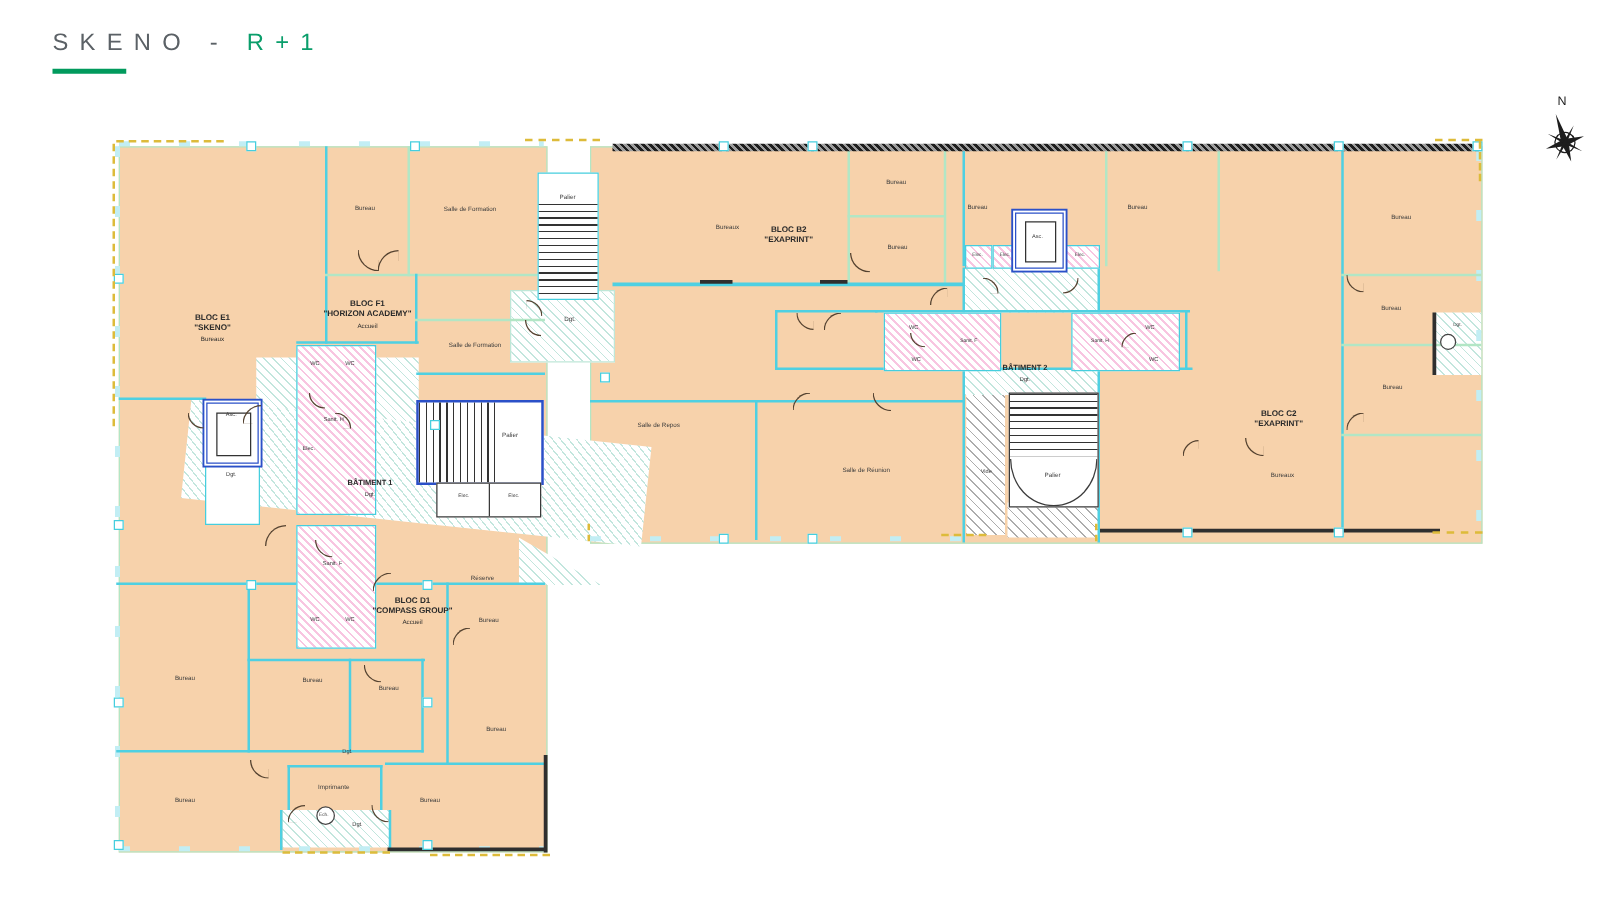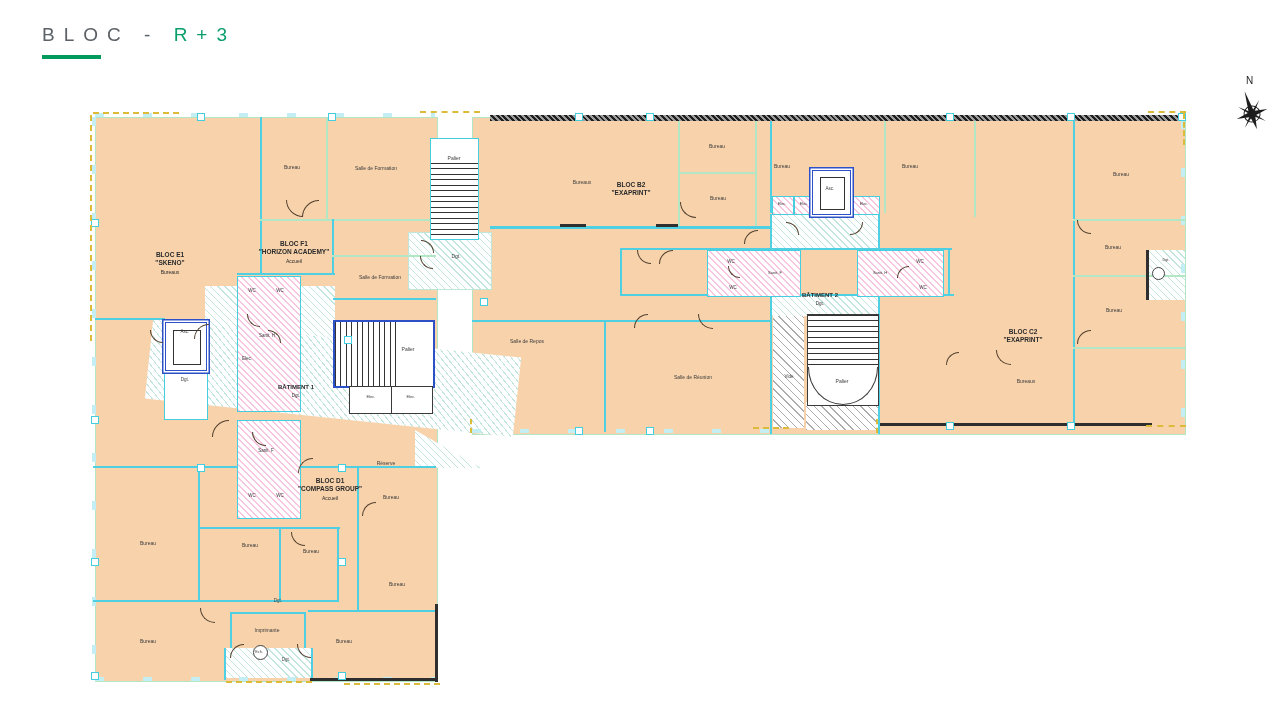--- a/index.html
+++ b/index.html
@@ -41,21 +41,21 @@
   .blk{position:absolute;transform:translate(-50%,-50%);text-align:center;color:#2a2a2a;z-index:30;white-space:nowrap}
   .blk .l1,.blk .l2{font-size:6.5px;font-weight:600;line-height:1.3}
   .blk .l3{font-size:5px;margin-top:1px}
   .bat .l1{font-size:6px;font-weight:700}
   .bat .l3{font-size:4.5px}
   #compass{position:absolute;left:1227px;top:72px;width:46px;height:64px;z-index:40}
 </style>
 </head>
 <body>
 
-<div id="title"><span>BLOC -</span> <span class="floor">R+3</span></div>
+<div id="title"><span>SKENO -</span> <span class="floor">R+1</span></div>
 <div id="title-underline"></div>
 
 <svg id="compass" viewBox="0 0 46 64">
   <text x="19" y="12" font-size="10" fill="#1d1d1d" font-family="Liberation Sans, sans-serif">N</text>
   <g transform="rotate(-18 25 42)">
     <circle cx="25" cy="42" r="8" fill="none" stroke="#1d1d1d" stroke-width="1"></circle>
     <polygon points="25,18 28,42 25,58 22,42" fill="#1d1d1d"></polygon>
     <polygon points="9,42 25,39 41,42 25,45" fill="#1d1d1d"></polygon>
     <polygon points="14,31 26,41 36,53 24,43" fill="#1d1d1d"></polygon>
     <polygon points="36,31 26,43 14,53 24,41" fill="#1d1d1d"></polygon>

